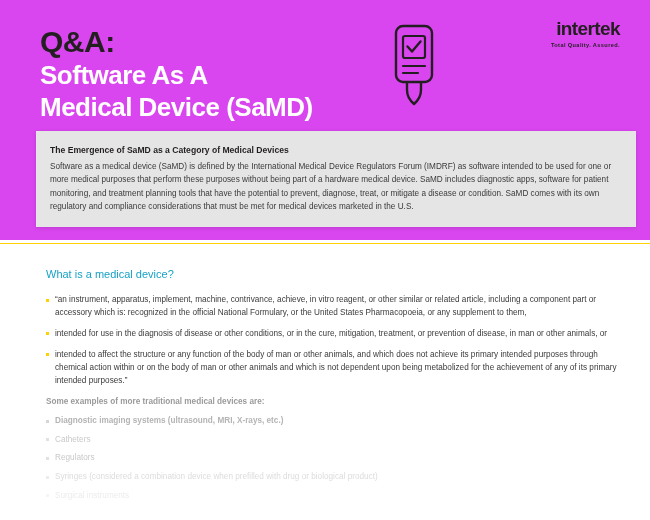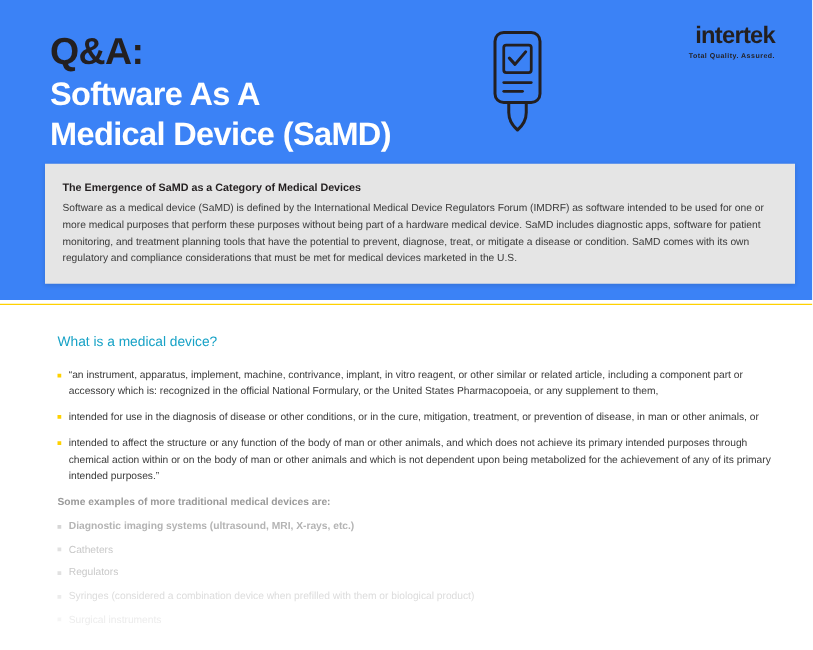--- a/index.html
+++ b/index.html
@@ -17,21 +17,21 @@
     background: #ffffff;
     overflow: hidden;
   }
 
   
   .hero {
     position: absolute;
     top: 0; left: 0;
     width: 650px;
     height: 240px;
-    background: #3b82f6;
+    background: #d946ef;
   }
   .hero-title {
     position: absolute;
     top: 26px;
     left: 40px;
     width: 360px;
   }
   .qa-line {
     font-size: 30px;
     font-weight: bold;
@@ -209,26 +209,26 @@
   <div class="card">
     <div class="card-title">The Emergence of SaMD as a Category of Medical Devices</div>
     <div class="card-body">Software as a medical device (SaMD) is defined by the International Medical Device Regulators Forum (IMDRF) as software intended to be used for one or more medical purposes that perform these purposes without being part of a hardware medical device. SaMD includes diagnostic apps, software for patient monitoring, and treatment planning tools that have the potential to prevent, diagnose, treat, or mitigate a disease or condition. SaMD comes with its own regulatory and compliance considerations that must be met for medical devices marketed in the U.S.</div>
   </div>
 
   <div class="divider"></div>
 
   <div class="body-section">
     <div class="section-heading">What is a medical device?</div>
 
-    <div class="bullet">“an instrument, apparatus, implement, machine, contrivance, implant, in vitro reagent, or other similar or related article, including a component part or accessory which is: recognized in the official National Formulary, or the United States Pharmacopoeia, or any supplement to them,</div>
+    <div class="bullet">“an instrument, apparatus, implement, machine, contrivance, achieve, in vitro reagent, or other similar or related article, including a component part or accessory which is: recognized in the official National Formulary, or the United States Pharmacopoeia, or any supplement to them,</div>
     <div class="bullet">intended for use in the diagnosis of disease or other conditions, or in the cure, mitigation, treatment, or prevention of disease, in man or other animals, or</div>
     <div class="bullet">intended to affect the structure or any function of the body of man or other animals, and which does not achieve its primary intended purposes through chemical action within or on the body of man or other animals and which is not dependent upon being metabolized for the achievement of any of its primary intended purposes.”</div>
 
     <div class="examples-lead">Some examples of more traditional medical devices are:</div>
 
     <div class="ex-bullet fade1">Diagnostic imaging systems (ultrasound, MRI, X-rays, etc.)</div>
     <div class="ex-bullet fade2">Catheters</div>
     <div class="ex-bullet fade2">Regulators</div>
-    <div class="ex-bullet fade3">Syringes (considered a combination device when prefilled with them or biological product)</div>
+    <div class="ex-bullet fade3">Syringes (considered a combination device when prefilled with drug or biological product)</div>
     <div class="ex-bullet fade4">Surgical instruments</div>
   </div>
 
 </div>
 
 </body></html>

